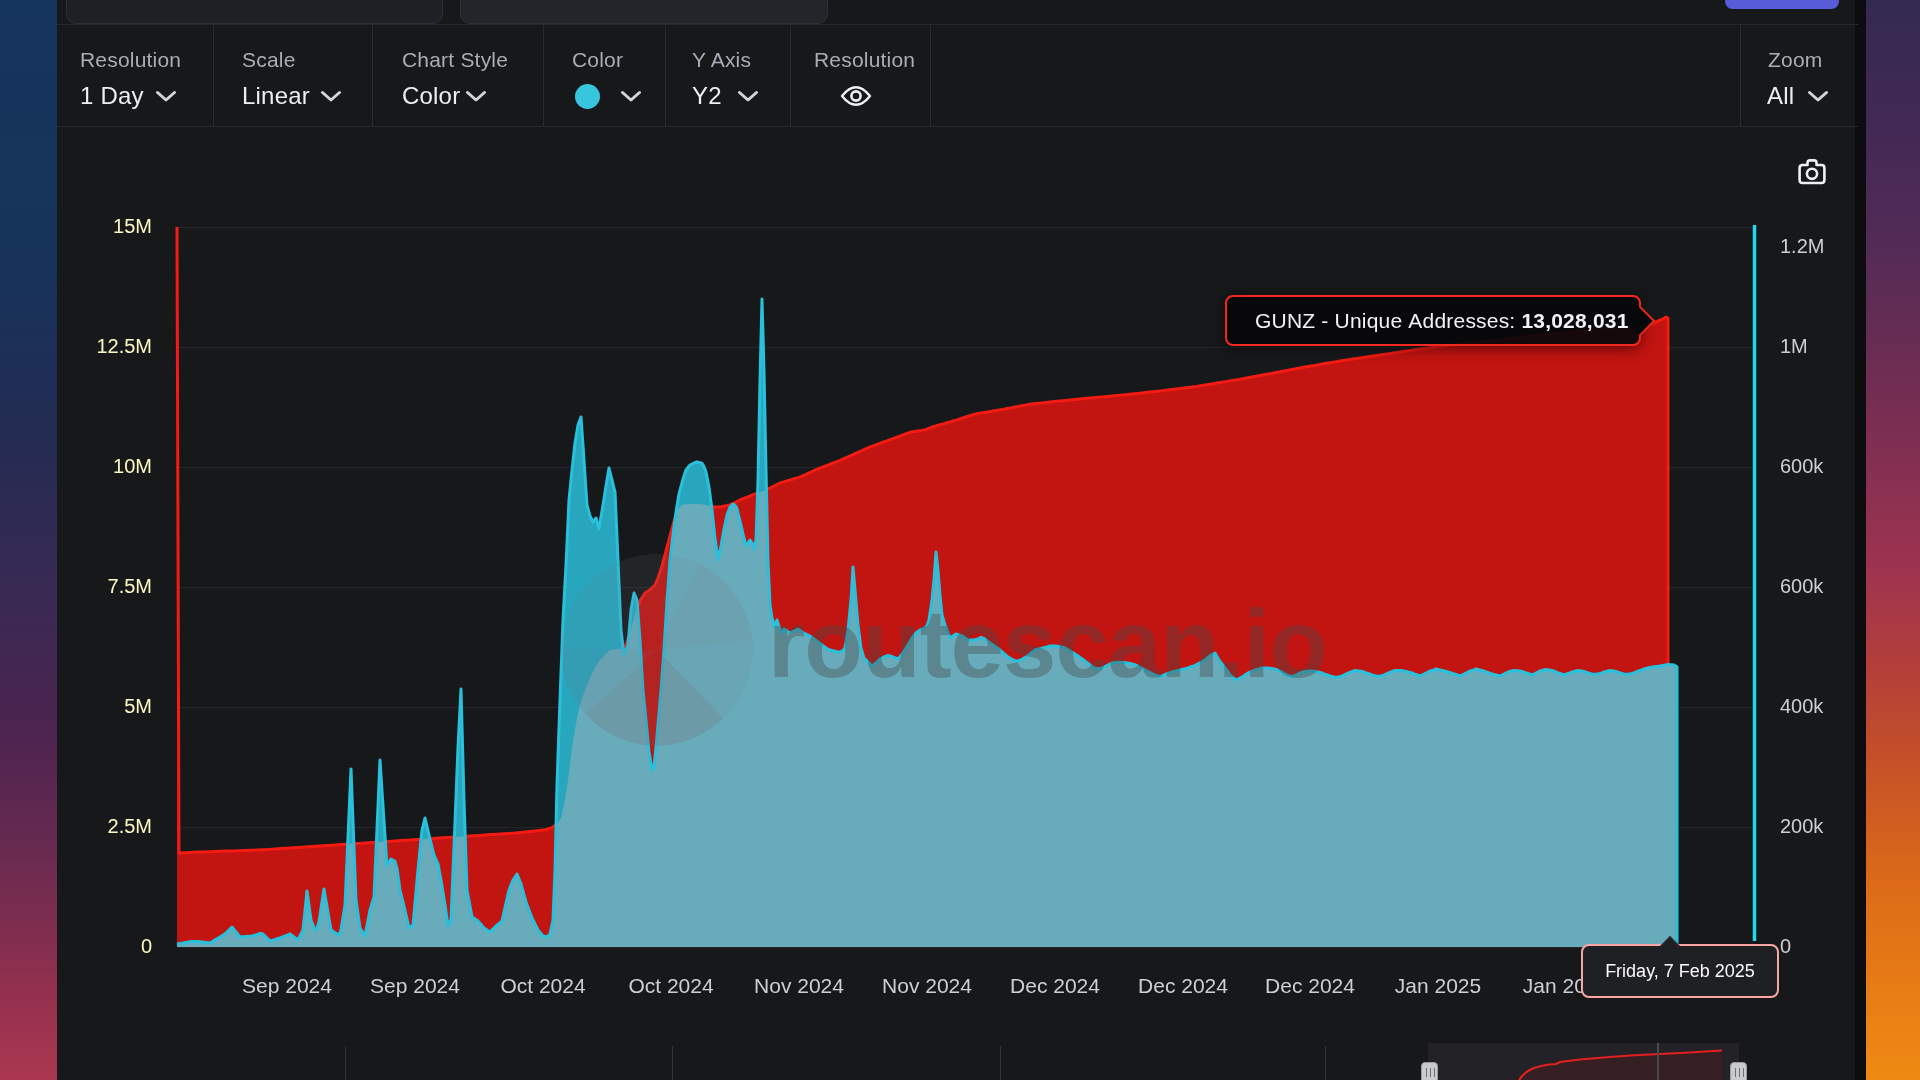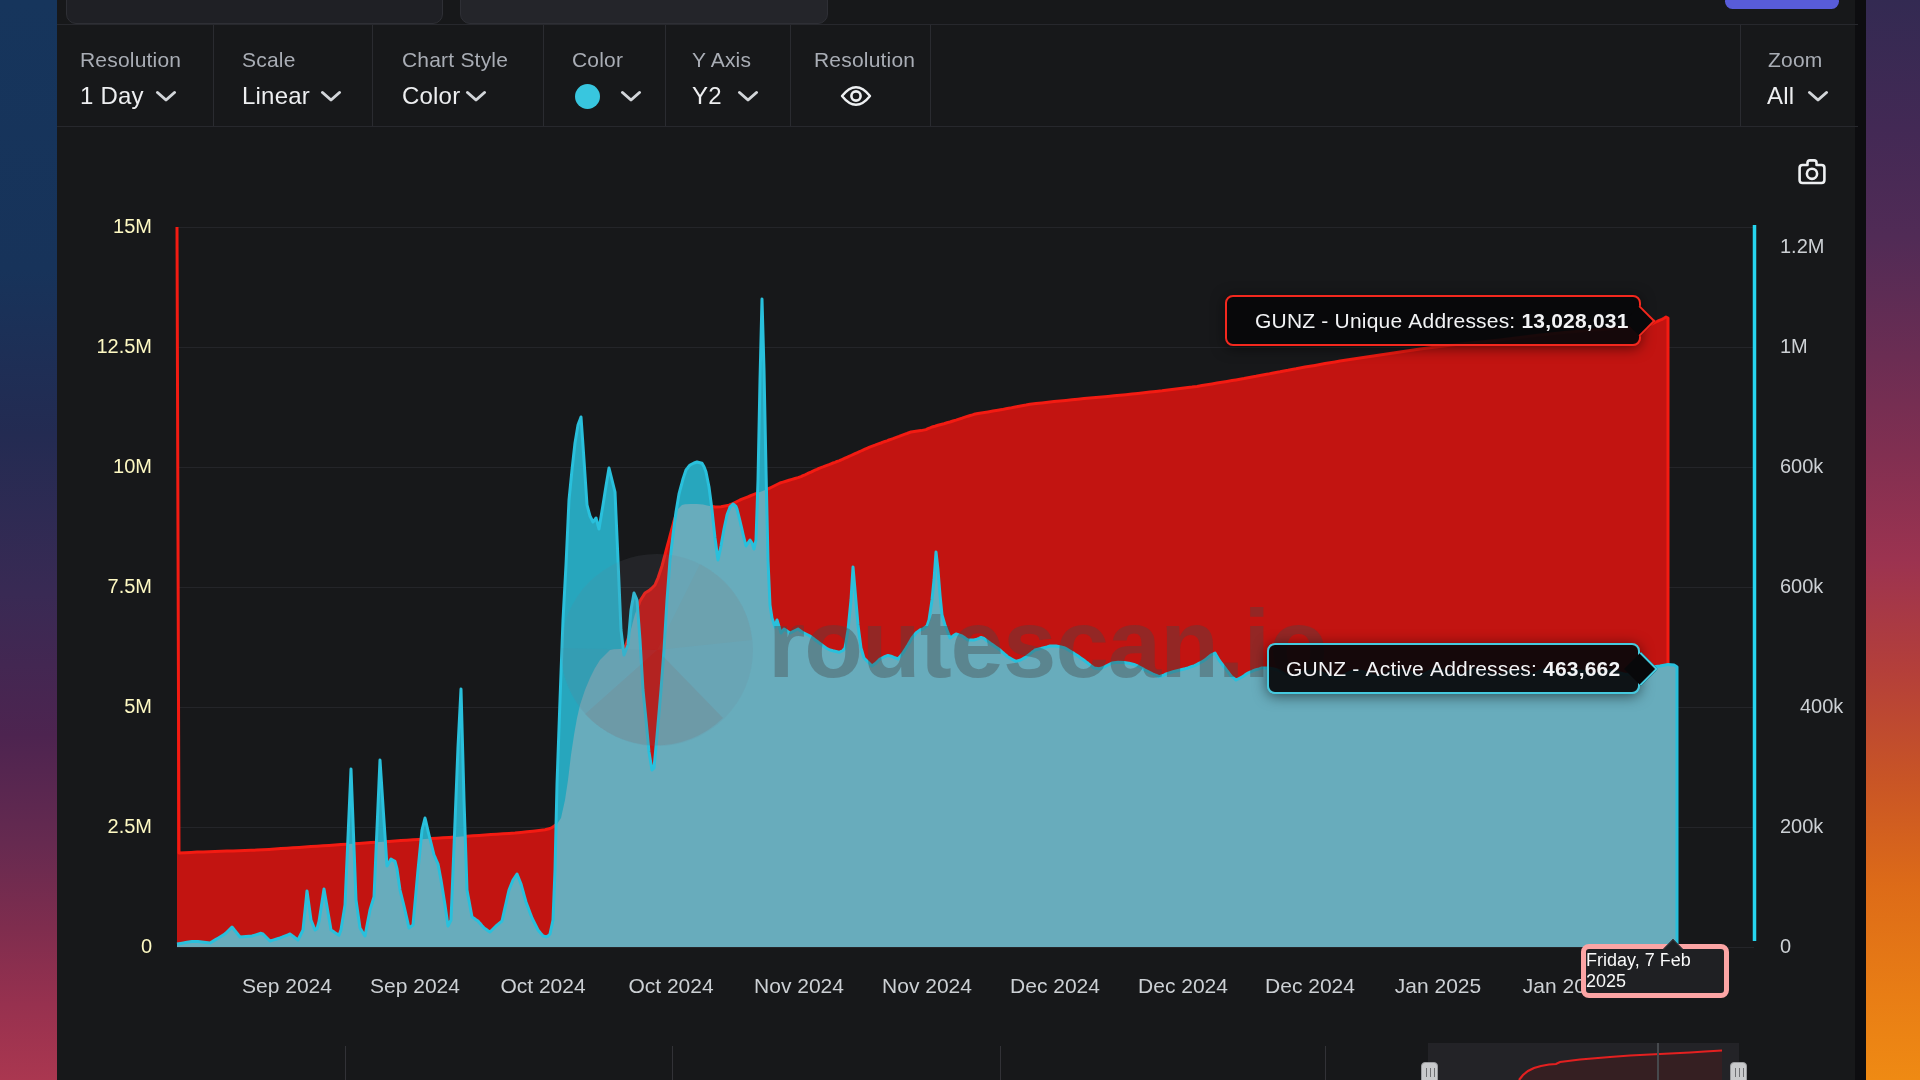--- a/index.html
+++ b/index.html
@@ -41,22 +41,22 @@
     font-size:21px; letter-spacing:0.2px; color:#f2f3f5; display:flex; align-items:center; z-index:30; box-shadow:0 2px 14px rgba(0,0,0,0.55); }
   #tipRed  { left:1225px; top:295px; width:416px; height:51px; border:2px solid #f3281e; padding-left:28px; }
   #tipCyan { left:1267px; top:643px; width:373px; height:51px; border:2px solid #45cadf; padding-left:17px; }
   #tipRed::after, #tipCyan::after { content:""; position:absolute; top:50%;
     transform:translateY(-50%) rotate(45deg);
     background:rgba(8,8,10,1); }
   #tipRed::after { width:20px; height:20px; right:-12px; }
   #tipCyan::after { width:22px; height:22px; right:-15px; }
   #tipRed::after  { border-top:2px solid #f3281e; border-right:2px solid #f3281e; }
   #tipCyan::after { border-top:2px solid #45cadf; border-right:2px solid #45cadf; }
-  #tipDate { left:1581px; top:944px; width:148px; height:54px; border-radius:8px;
-    background:#1f2023; border:5px solid #fca5a5; z-index:40; position:absolute;
+  #tipDate { left:1581px; top:944px; width:198px; height:54px; border-radius:8px;
+    background:#1f2023; border:2px solid #fca5a5; z-index:40; position:absolute;
     display:flex; align-items:center; justify-content:center;
     font-size:18px; color:#fafafa; }
   #tipDate::before { content:""; position:absolute; left:80px; top:-7px; width:13px; height:13px;
     transform:rotate(45deg); background:#1f2023; border-left:1px solid #323338; border-top:1px solid #323338; }
 
   
   #nav { left:1428px; top:1043px; width:311px; height:37px; background:#232327; }
   #navdiv { left:1657px; top:1043px; width:2px; height:37px; background:#46494d; }
   .handle { position:absolute; top:1062px; width:17px; height:26px; border-radius:4px;
     background:#c9cacc; border:1px solid #9a9b9e; z-index:5; }
@@ -187,41 +187,38 @@
   <div class="ylab-l" style="left:82px; top:455px;">10M</div>
   <div class="ylab-l" style="left:82px; top:575px;">7.5M</div>
   <div class="ylab-l" style="left:82px; top:695px;">5M</div>
   <div class="ylab-l" style="left:82px; top:815px;">2.5M</div>
   <div class="ylab-l" style="left:82px; top:935px;">0</div>
 
   <div class="ylab-r" style="top:215px;margin-top:20px;">1.2M</div>
   <div class="ylab-r" style="top:335px;">1M</div>
   <div class="ylab-r" style="top:455px;">600k</div>
   <div class="ylab-r" style="top:575px;text-align:right;">600k</div>
-  <div class="ylab-r" style="top:695px;margin-left:20px;">400k</div>
+  <div class="ylab-r" style="top:695px;">400k</div>
   <div class="ylab-r" style="top:815px;">200k</div>
   <div class="ylab-r" style="top:935px;">0</div>
 
   <div class="xlab" style="left:232px;">Sep 2024</div>
   <div class="xlab" style="left:360px;">Sep 2024</div>
   <div class="xlab" style="left:488px;">Oct 2024</div>
   <div class="xlab" style="left:616px;">Oct 2024</div>
   <div class="xlab" style="left:744px;">Nov 2024</div>
   <div class="xlab" style="left:872px;">Nov 2024</div>
   <div class="xlab" style="left:1000px;">Dec 2024</div>
   <div class="xlab" style="left:1128px;">Dec 2024</div>
   <div class="xlab" style="left:1255px;">Dec 2024</div>
   <div class="xlab" style="left:1383px;">Jan 2025</div>
   <div class="xlab" style="left:1511px;">Jan 2025</div>
 
   <div class="tip" id="tipRed">
       <span>GUNZ&nbsp;-&nbsp;Unique&nbsp;Addresses:&nbsp;<b>13,028,031</b></span>
-    </div>
-  <div class="tip" id="tipCyan">
-      <span>GUNZ&nbsp;-&nbsp;Active&nbsp;Addresses:&nbsp;<b>463,662</b></span>
     </div>
   <div id="tipDate">Friday, 7 Feb 2025</div>
 
   <div class="botline" style="left:345px;"></div>
   <div class="botline" style="left:672px;"></div>
   <div class="botline" style="left:1000px;"></div>
   <div class="botline" style="left:1325px;"></div>
   <div class="abs" id="nav"></div>
   <svg class="abs" style="left:1428px; top:1043px;" width="311" height="37" viewBox="0 0 311 37">
     <path d="M91,37 L95,32 L100,28 L106,25 L113,23 L121,21.5 L128,21 L132,19 L140,18 L152,16.5 L164,15.5 L182,14 L202,12.5 L222,11.5 L242,10.5 L262,9.5 L277,8.5 L294,7.5 L294,37 Z" fill="rgba(120,20,20,0.22)"></path>

